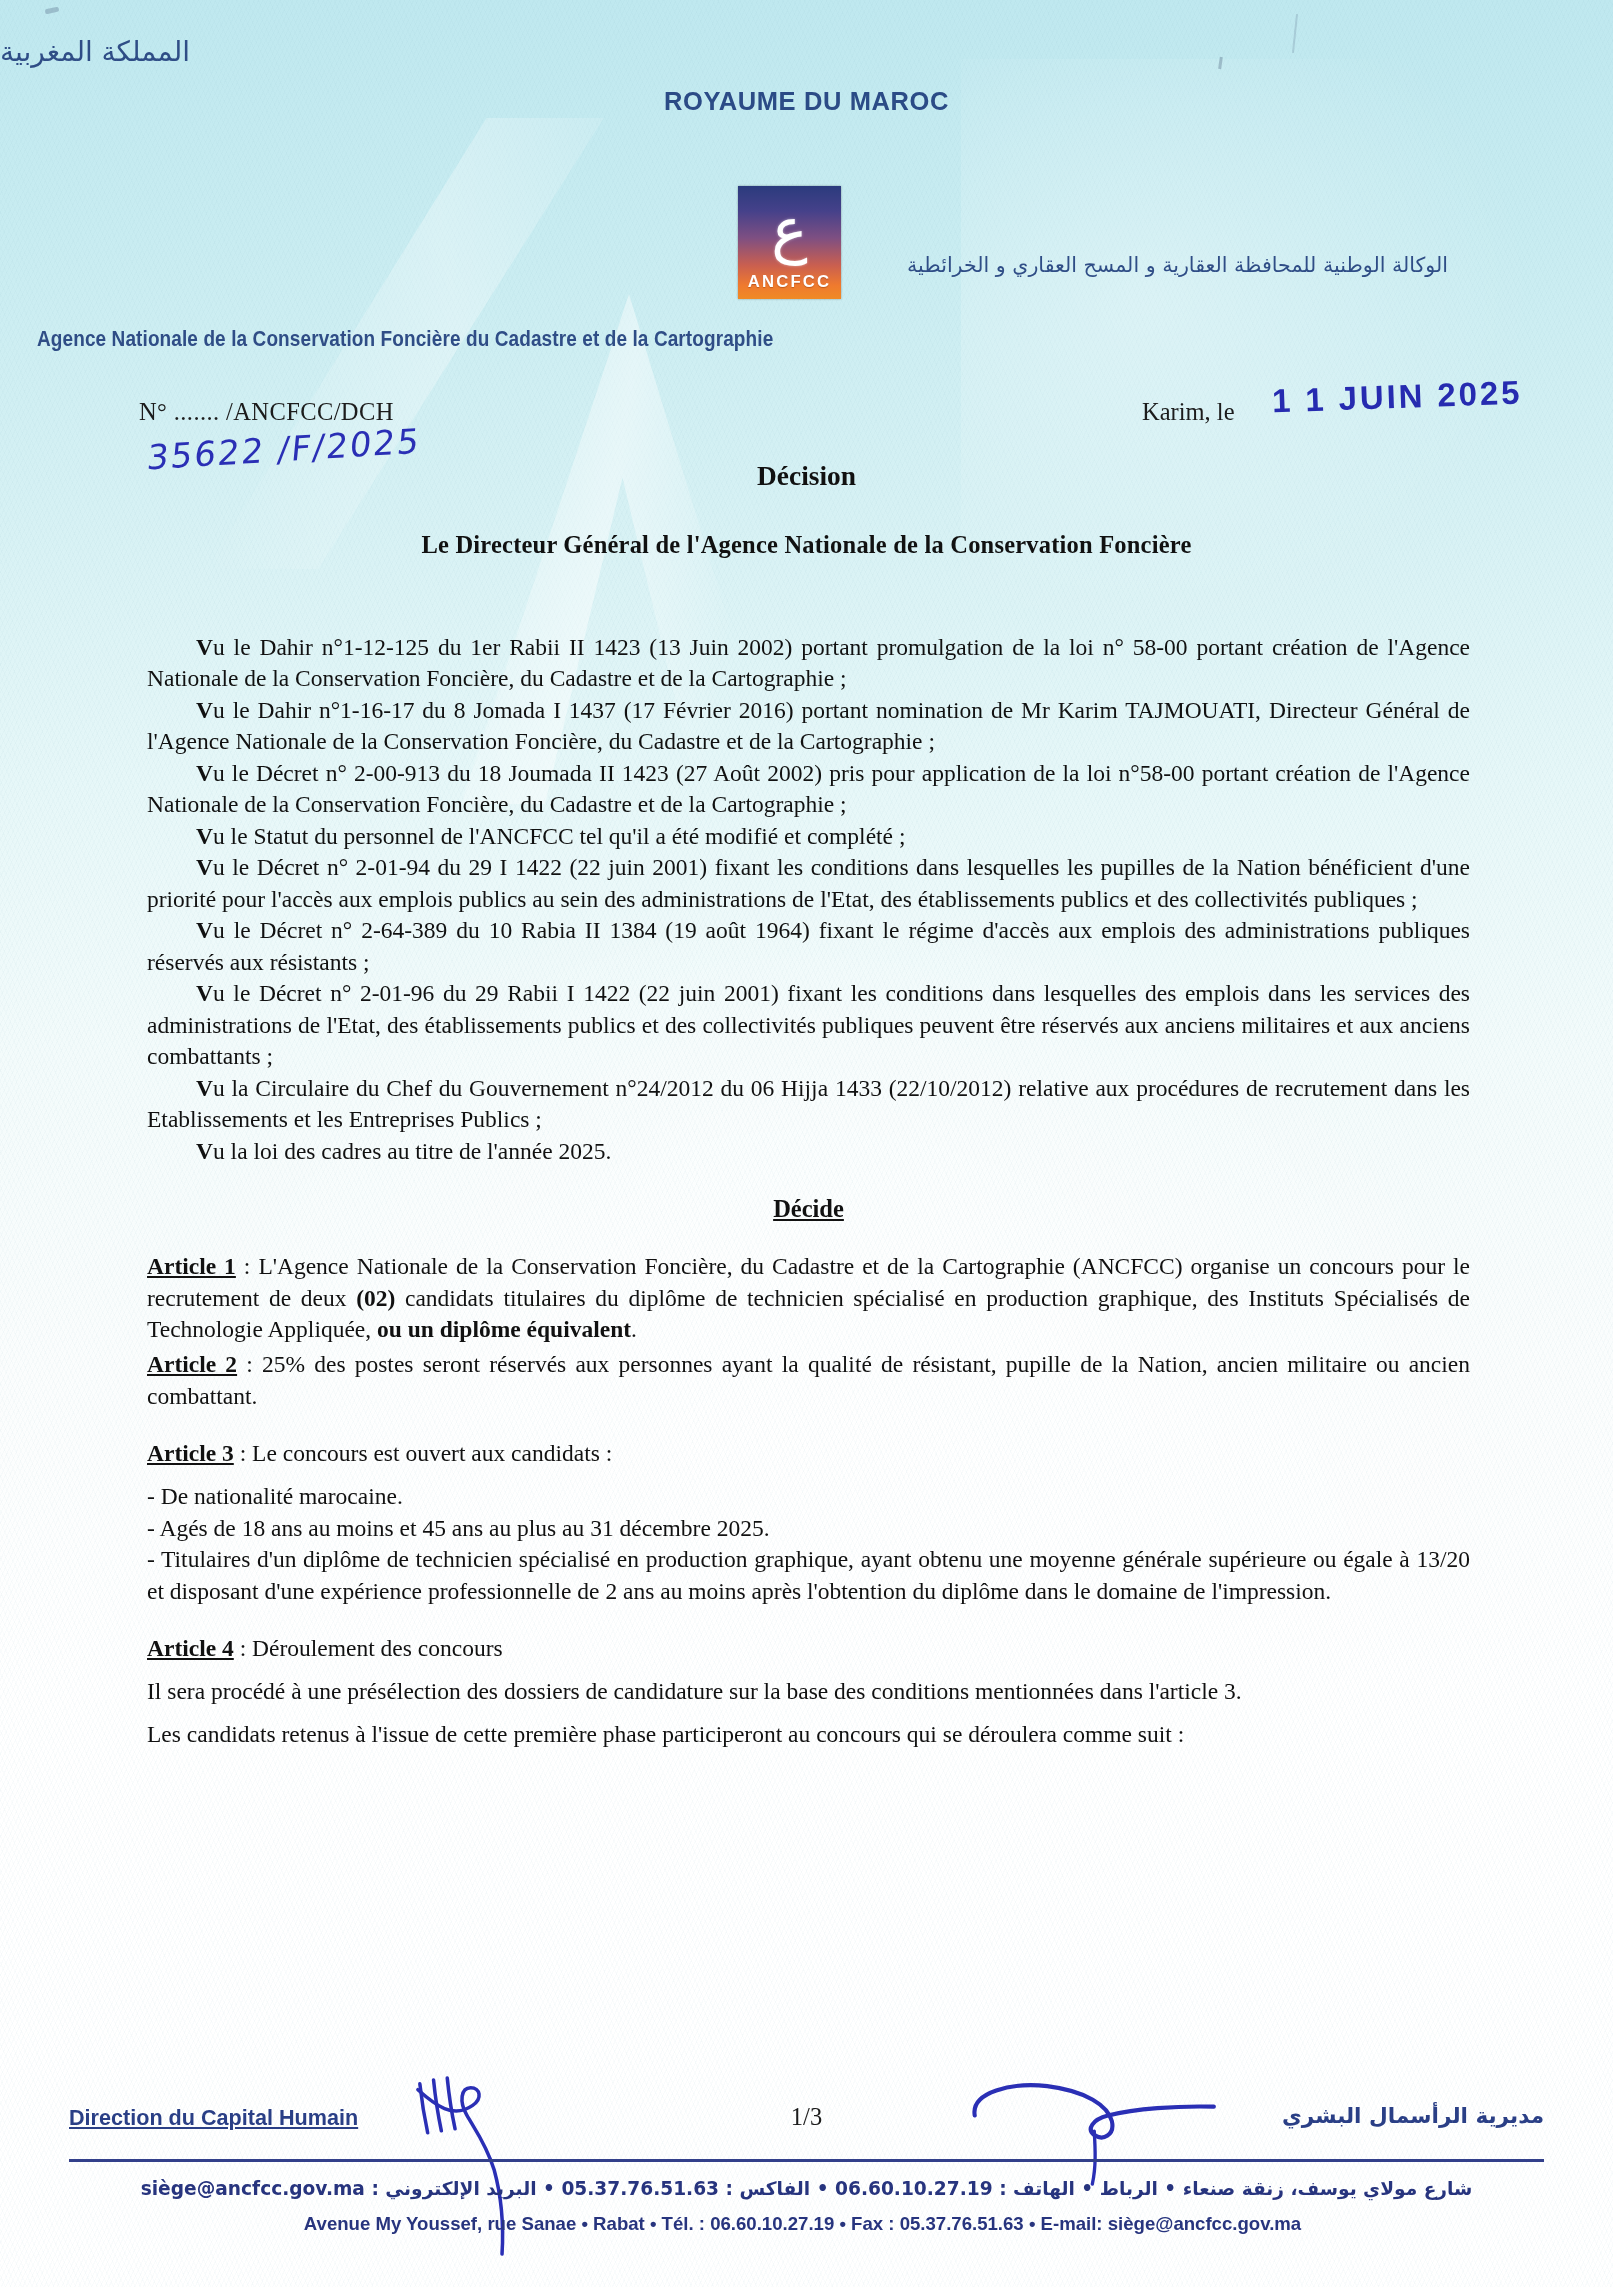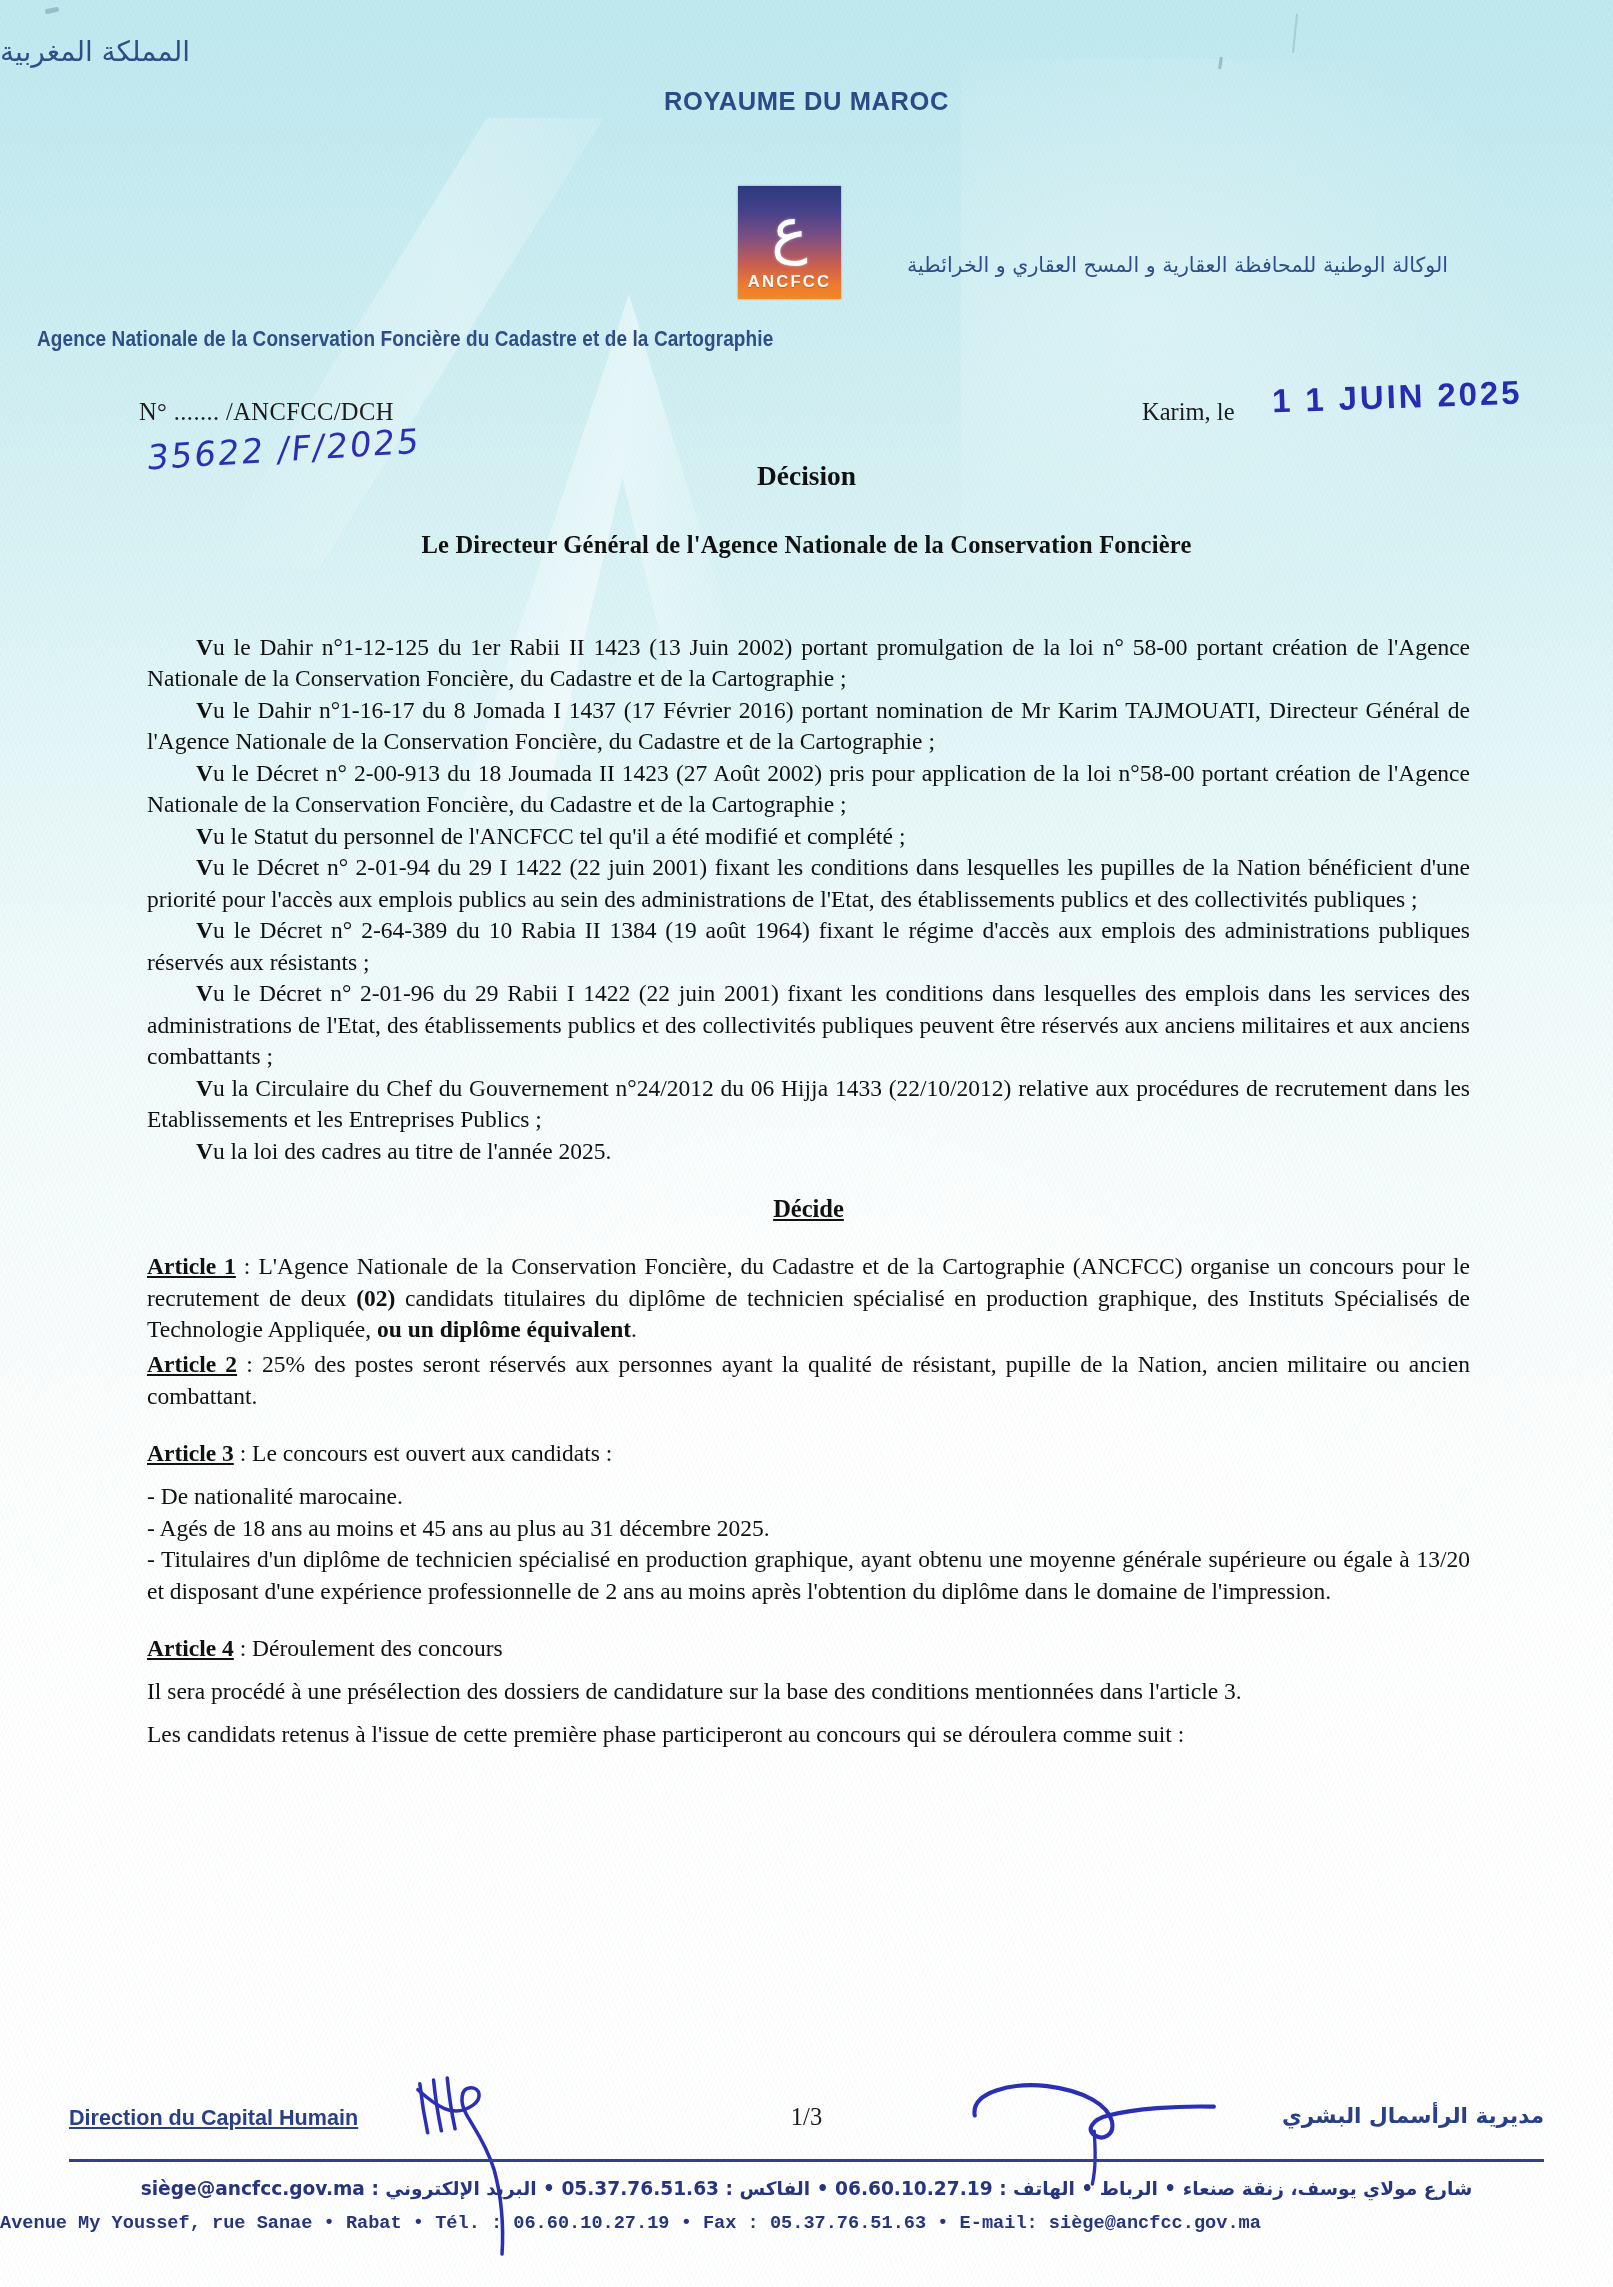--- a/index.html
+++ b/index.html
@@ -171,22 +171,22 @@
   }
   .footer-rule {
     position:absolute; left:69px; right:69px; top:2159px; height:2.9px;
     background:#33408b;
   }
   .footer-ar {
     position:absolute; left:0; right:0; top:2178px; text-align:center;
     font-family:"DejaVu Sans", sans-serif; font-size:18.6px; font-weight:bold; color:#27347e; direction:rtl;
   }
   .footer-fr {
-    position:absolute; left:0; right:8px; top:2213px; text-align:left;
-    font-family:Liberation Mono, monospace; font-size:18.6px; font-weight:bold; color:#27347e;
+    position:absolute; left:0; right:8px; top:2213px; text-align:center;
+    font-family:Liberation Sans, sans-serif; font-size:18.6px; font-weight:bold; color:#27347e;
   }
 </style>
 </head>
 <body>
 
 <div id="page">
   <div id="texture"></div>
   <div id="wm1"></div>
   <div id="wm2"></div>
   <div id="wm3"></div>

